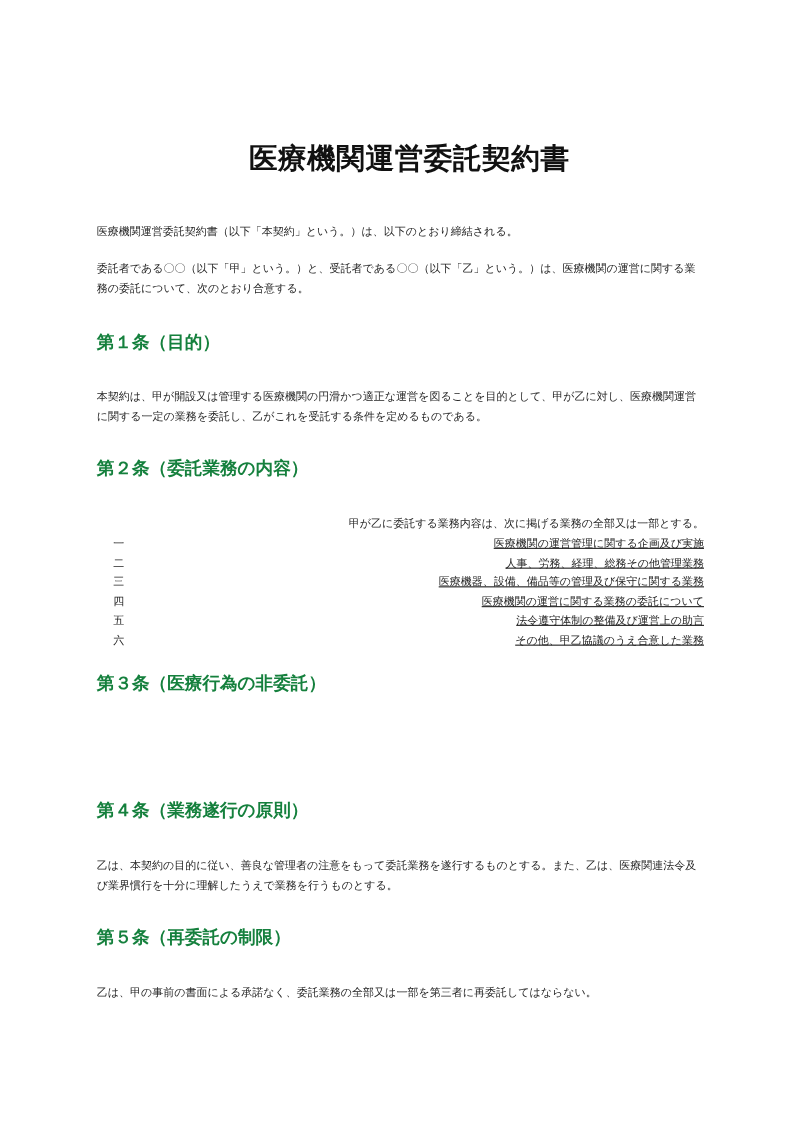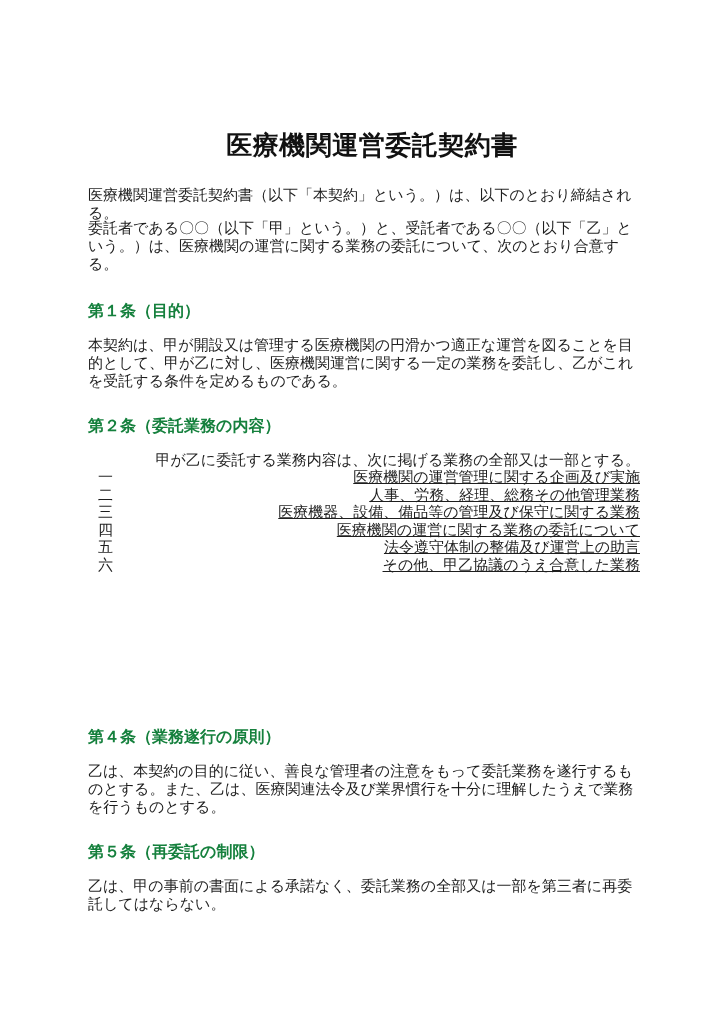--- a/index.html
+++ b/index.html
@@ -30,23 +30,24 @@
       font-size: 26px;
       font-weight: bold;
       letter-spacing: 0.5px;
       color: #111111;
       line-height: 36px;
     }
     .block {
       position: absolute;
       left: 88px;
       width: 552px;
-      font-size: 15px;
+      font-size: 10px;
       line-height: 18px;
       color: #1e1e1e;
+      margin-top: 17px;
     }
     .para { margin: 0; }
     .heading {
       position: absolute;
       left: 88px;
       font-size: 16px;
       font-weight: bold;
       color: #15803d;
       line-height: 22px;
       margin: 0;
@@ -103,20 +104,21 @@
         <span class="list-num">五</span>
         <span class="list-text">法令遵守体制の整備及び運営上の助言</span>
       </li>
       <li class="list-item">
         <span class="list-num">六</span>
         <span class="list-text">その他、甲乙協議のうえ合意した業務</span>
       </li>
     </ul>
   </div>
 
+  <h2 class="heading" style="top:610px;">第３条（医療行為の非委託）</h2>
 
   <h2 class="heading" style="top:726px;">第４条（業務遂行の原則）</h2>
   <div class="block" style="top:762px;">
     <p class="para">乙は、本契約の目的に従い、善良な管理者の注意をもって委託業務を遂行するものとする。また、乙は、医療関連法令及び業界慣行を十分に理解したうえで業務を行うものとする。</p>
   </div>
 
   <h2 class="heading" style="top:841px;">第５条（再委託の制限）</h2>
   <div class="block" style="top:877px;">
     <p class="para">乙は、甲の事前の書面による承諾なく、委託業務の全部又は一部を第三者に再委託してはならない。</p>
   </div>

